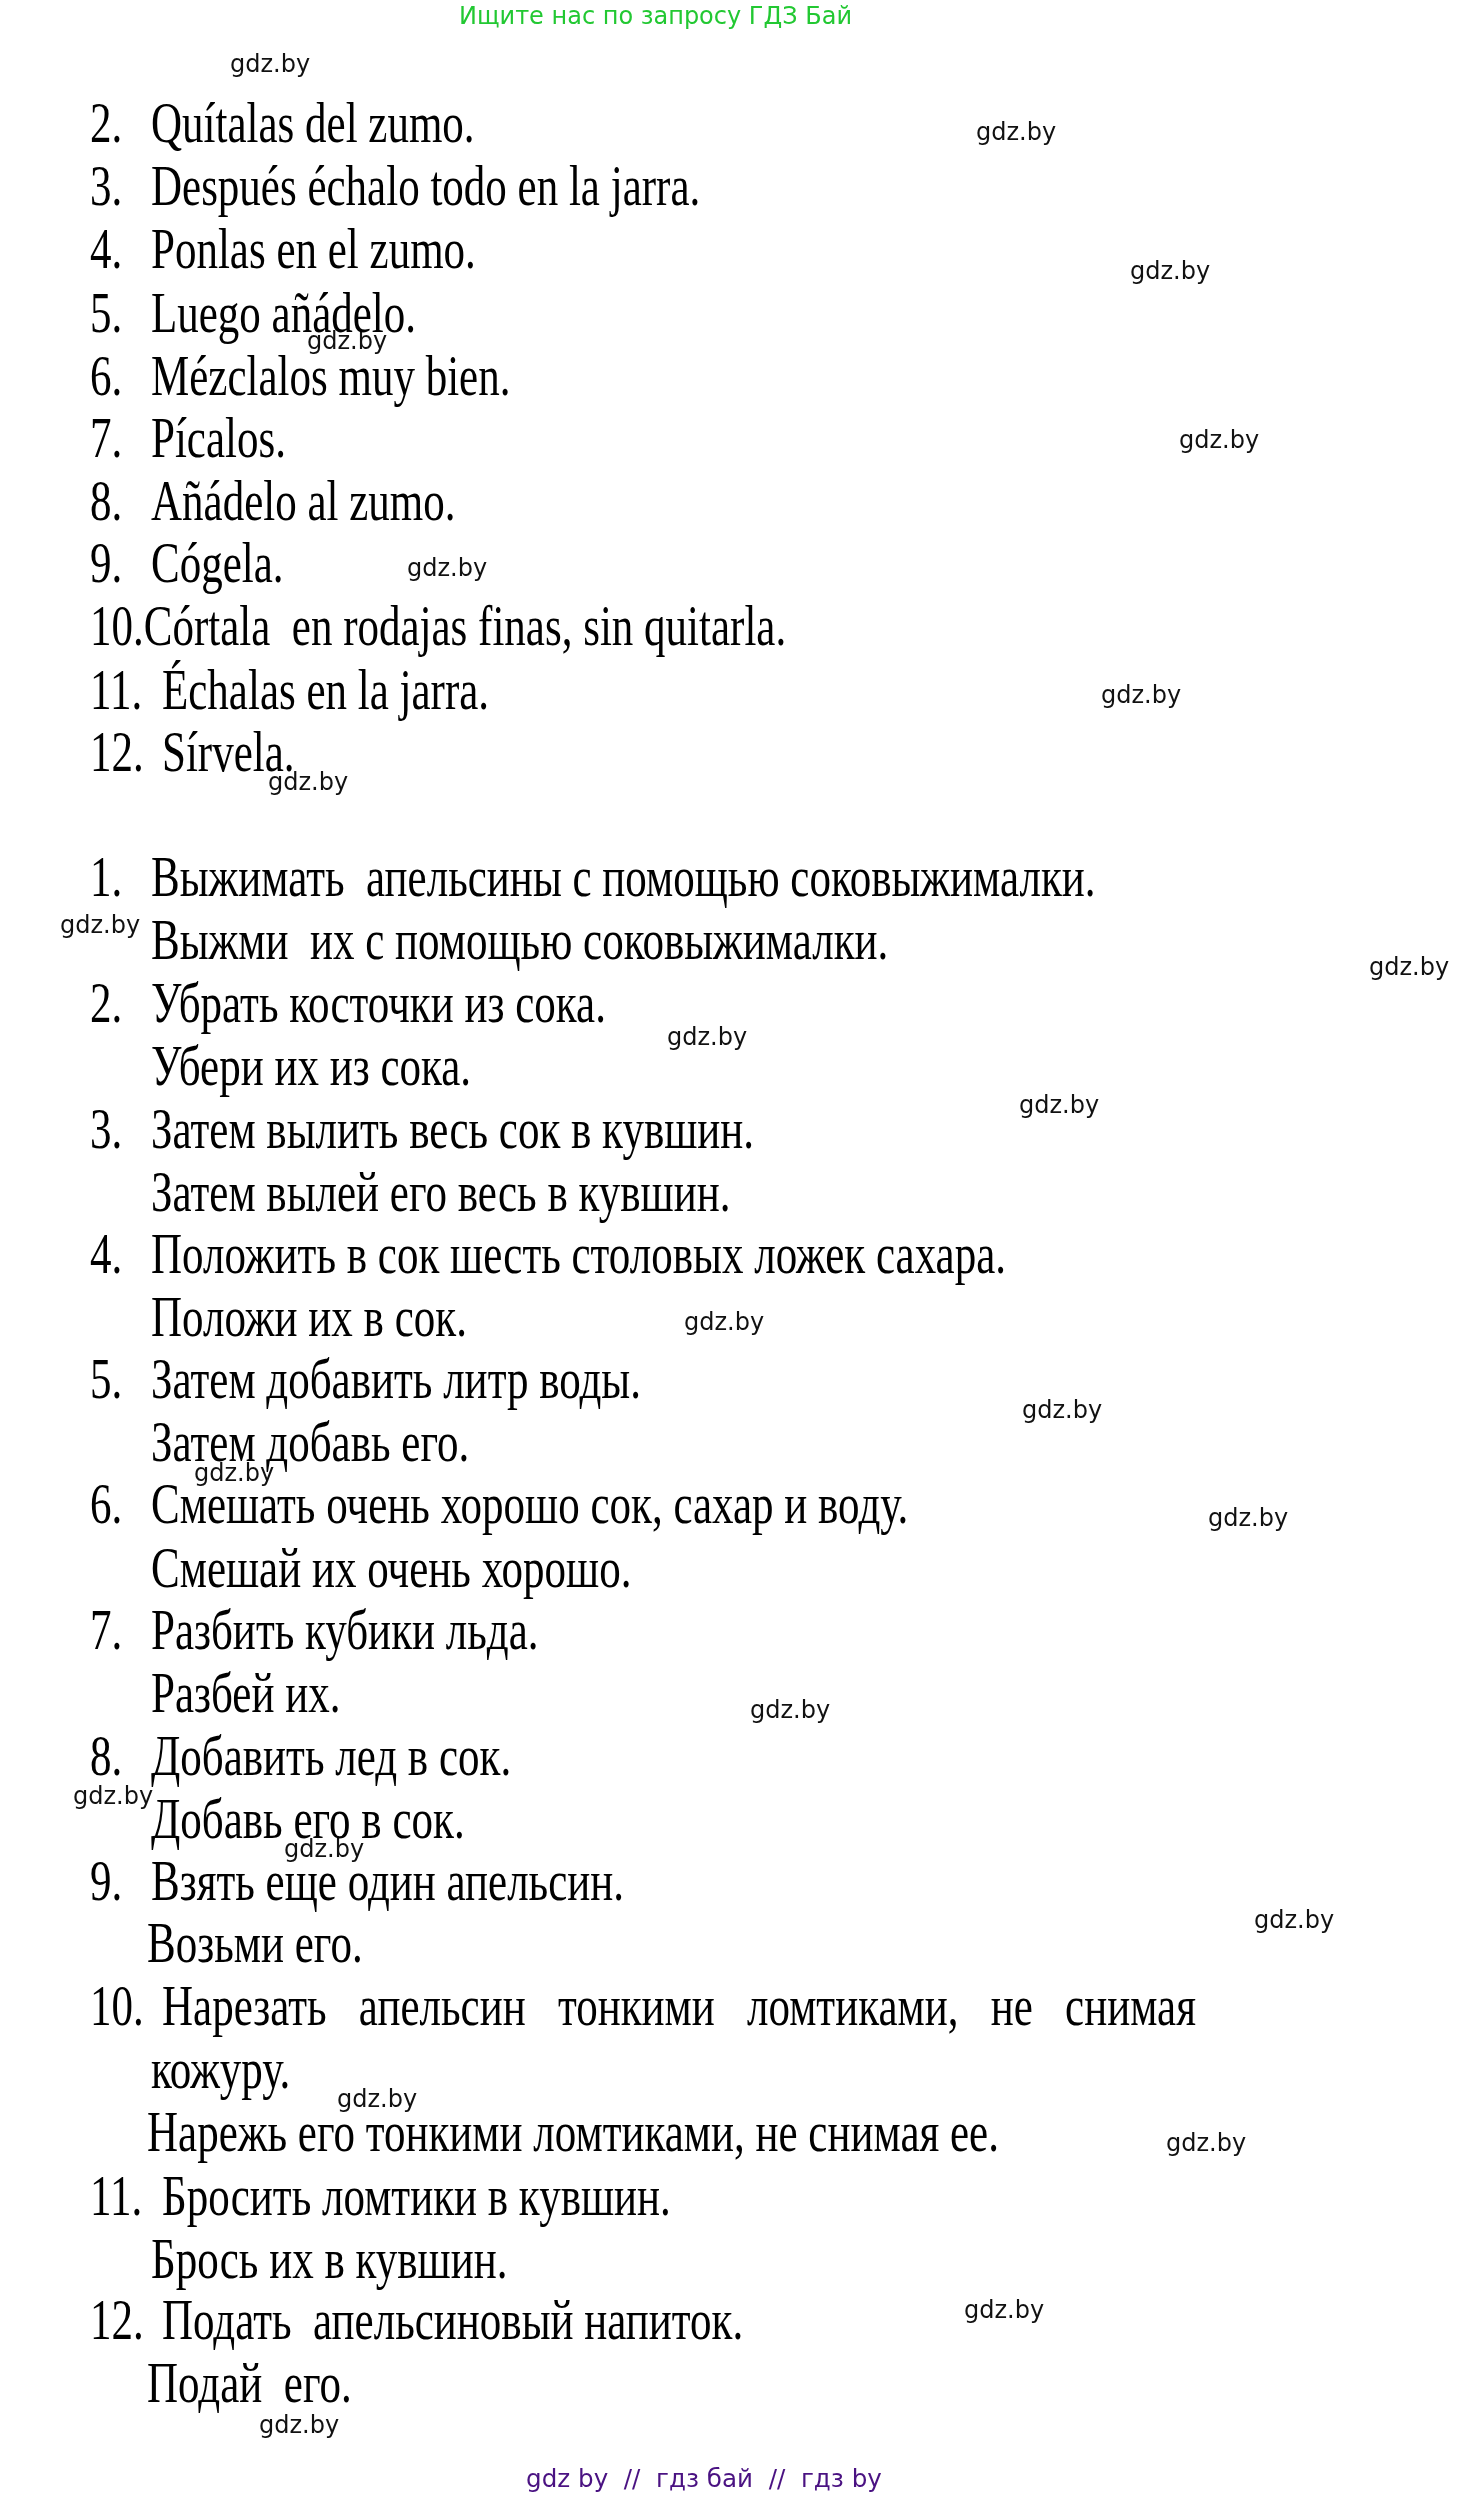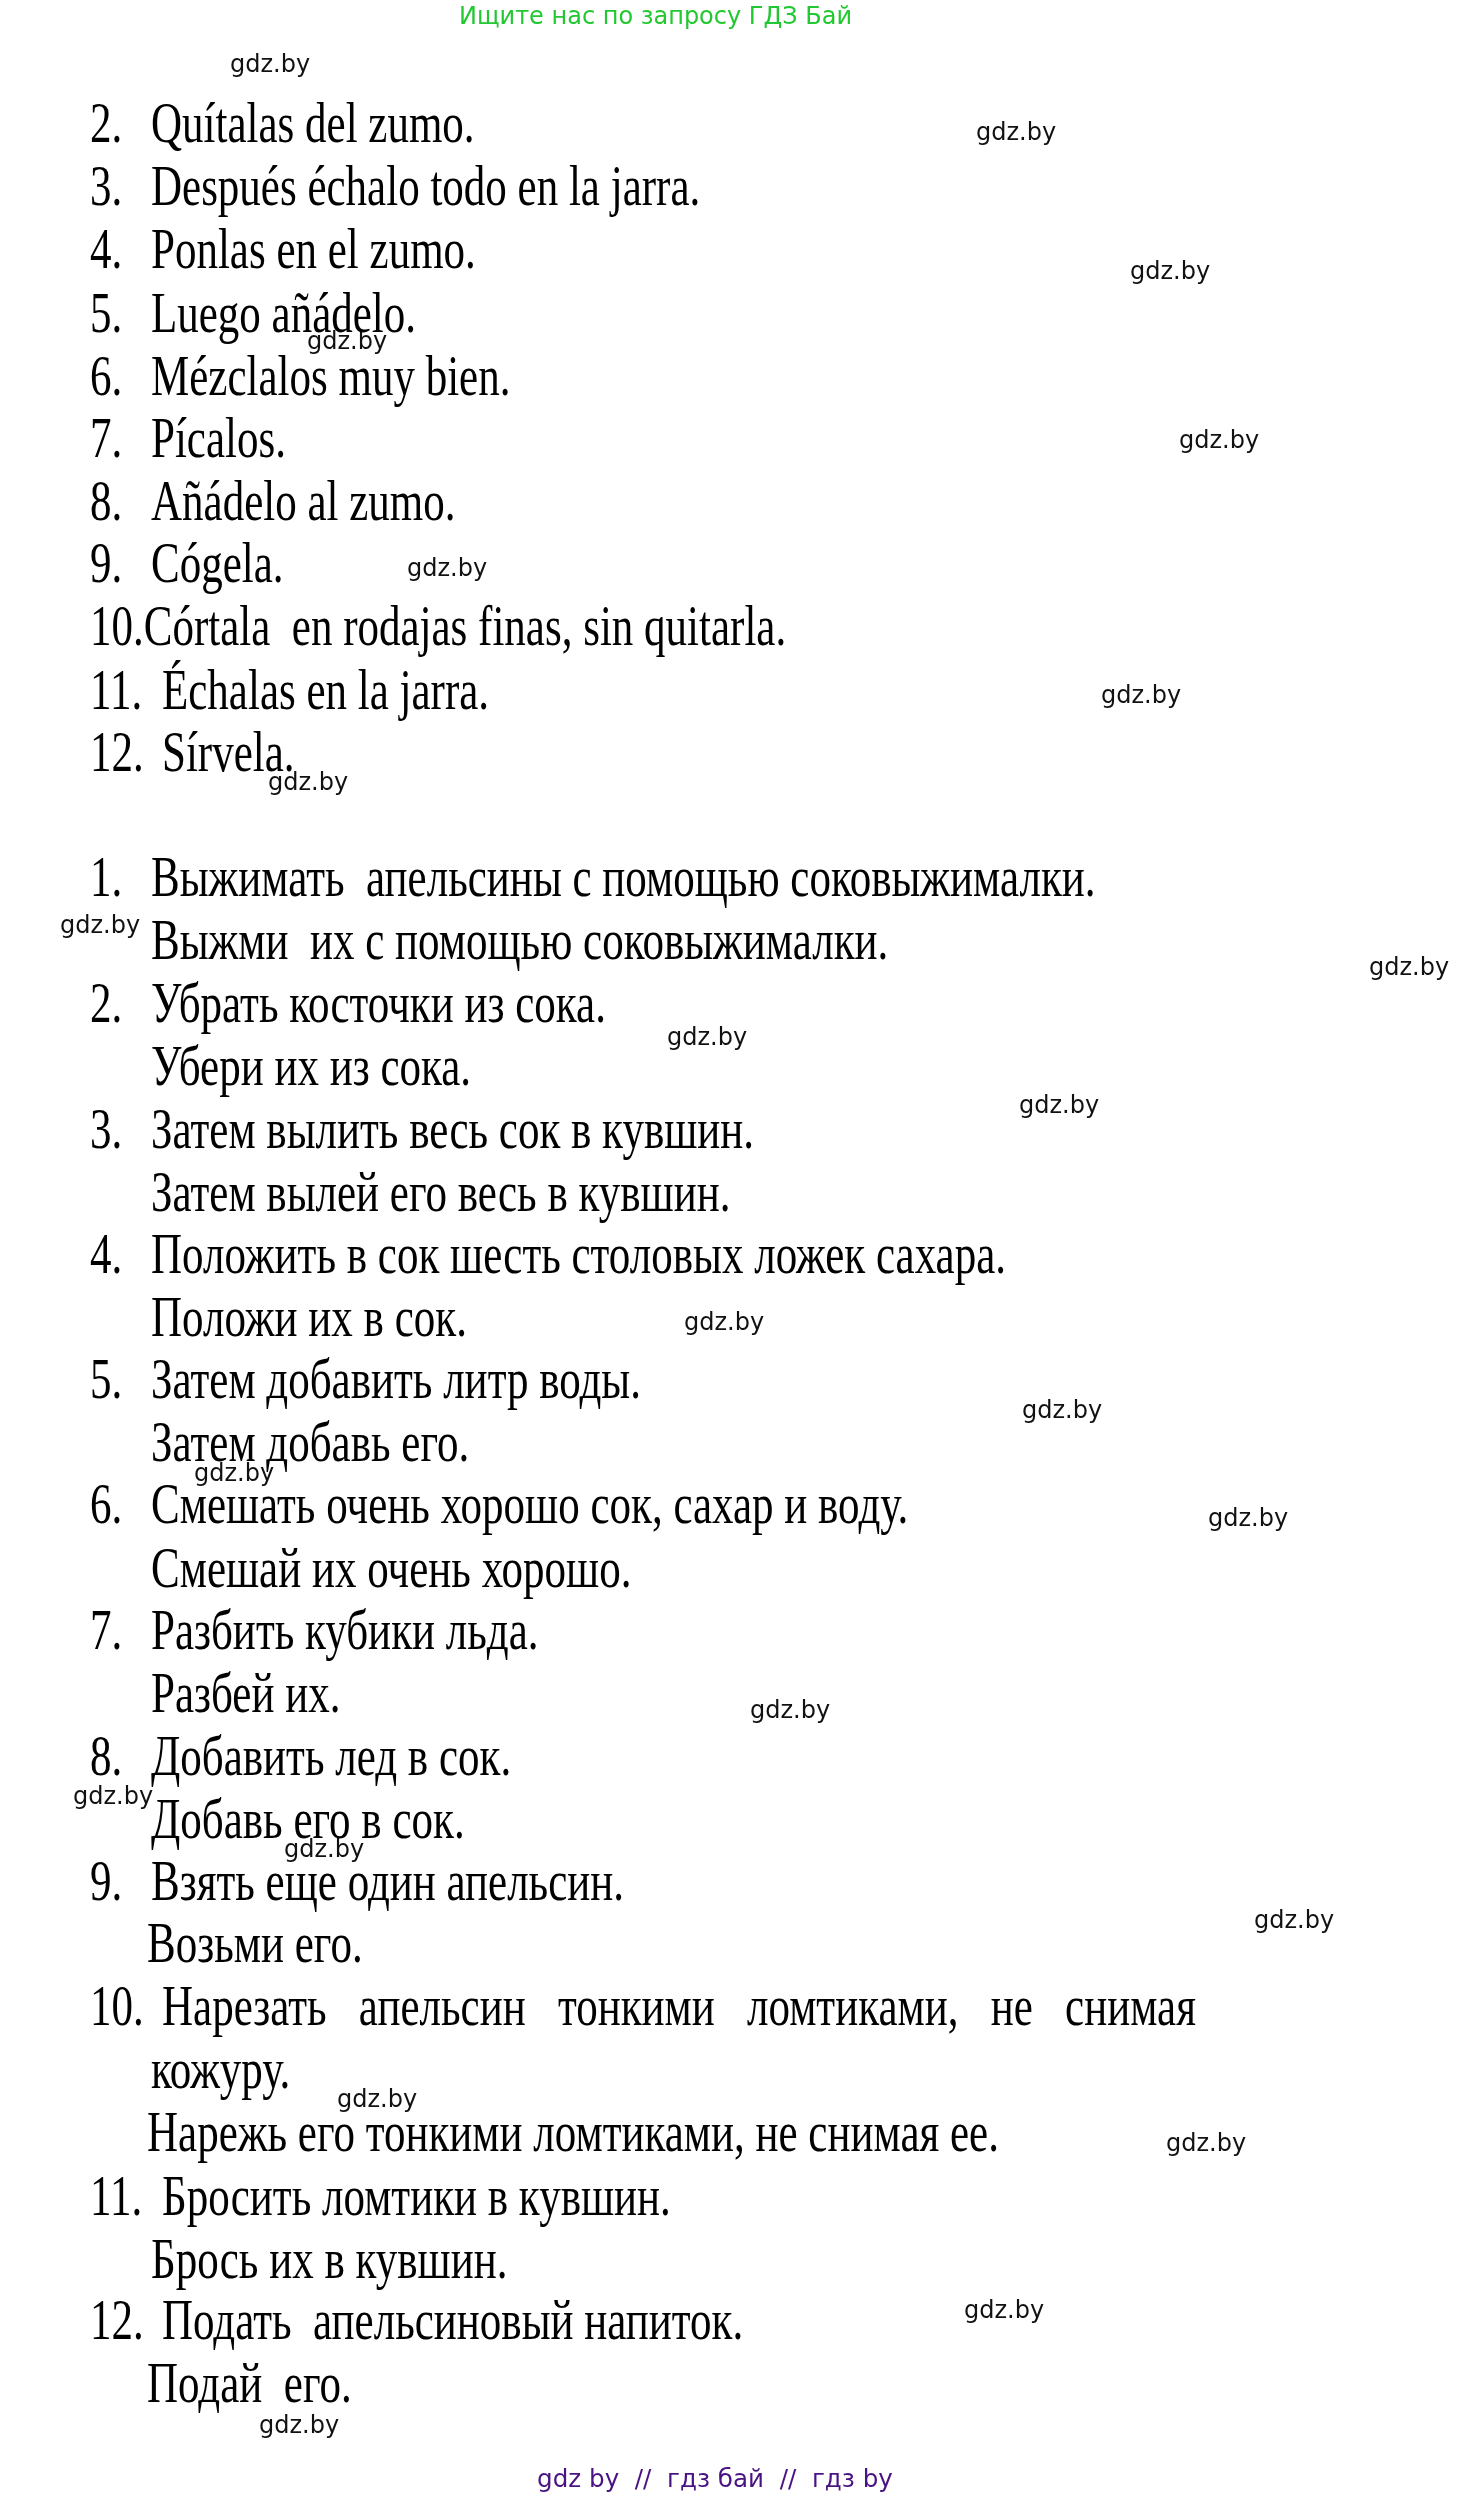--- a/index.html
+++ b/index.html
@@ -1,19 +1,19 @@
 <!DOCTYPE html>
 <html style="font-size:13px"><head>
 <meta charset="utf-8">
 <style>
   html, body { margin:0; padding:0; background:#ffffff; }
   body { width:1481px; height:2500px; position:relative; overflow:hidden; }
   .hdr { position:absolute; left:0; width:1311px; top:1.6px; text-align:center;
          font-family:"DejaVu Sans", sans-serif; font-size:24px; color:#22c832; }
-  .ftr { position:absolute; left:11px; width:1408px; top:2464px; text-align:center;
+  .ftr { position:absolute; left:0; width:1408px; top:2464px; text-align:center;
          font-family:"DejaVu Sans", sans-serif; font-size:24.6px; color:#4a1282; white-space:pre; }
   .ln { position:absolute; font-family:"Liberation Serif", serif; font-size:43px;
         color:#000; white-space:pre; line-height:1; transform:scaleY(1.32); transform-origin:left center; }
   .ln .num { display:inline-block; }
   .wm { position:absolute; font-family:"DejaVu Sans", sans-serif; font-size:24px;
         color:#111; white-space:pre; line-height:1; }
 </style>
 </head>
 <body>
 

